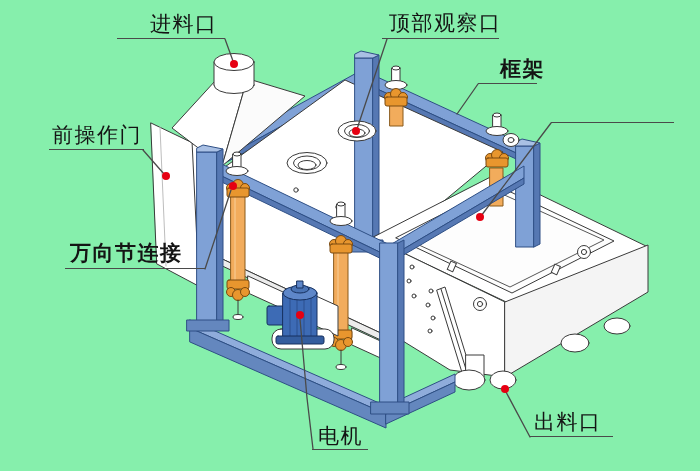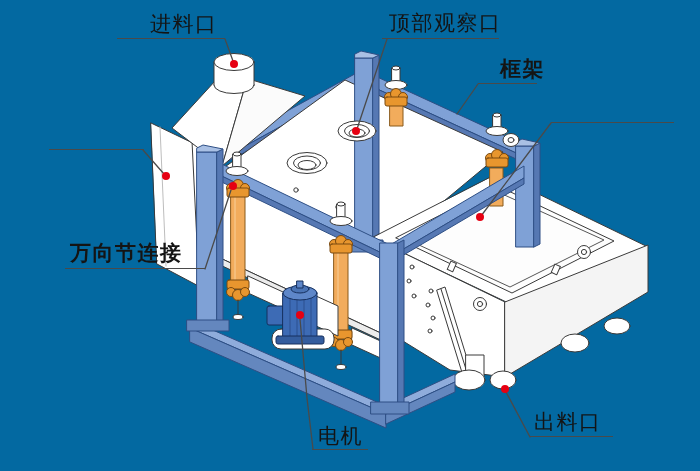--- a/index.html
+++ b/index.html
@@ -1,16 +1,16 @@
 <!DOCTYPE html>
 <html><head>
 <meta charset="utf-8">
 <style>
   html,body{margin:0;padding:0;background:#ffffff;}
-  #stage{position:relative;width:700px;height:471px;background:#0369a1;overflow:hidden;
+  #stage{position:relative;width:700px;height:471px;background:#86efac;overflow:hidden;
          font-family:"Liberation Sans", sans-serif;}
   #art{position:absolute;left:0;top:0;}
   .callout{position:absolute;color:#141414;font-size:21px;line-height:24px;
            letter-spacing:1.5px;white-space:nowrap;font-weight:500;}
   .uline{position:absolute;height:0;border-top:1.6px solid #4a4a4a;}
 </style>
 </head>
 <body>
 
 <div id="stage">
@@ -264,20 +264,21 @@
   <div class="uline" style="left:117px;top:38px;width:108px;"></div>
 
   <div class="callout" style="left:389px;top:11px;font-family:Liberation Serif, serif;">顶部观察口</div>
   <div class="uline" style="left:382px;top:38px;width:117px;"></div>
 
   <div class="callout" style="left:500px;top:57px;font-weight:bold;">框架</div>
   <div class="uline" style="left:478px;top:83px;width:59px;"></div>
 
   <div class="uline" style="left:551px;top:122px;width:123px;"></div>
 
+  <div class="callout" style="left:52px;top:123px;">前操作门</div>
   <div class="uline" style="left:49px;top:149px;width:95px;"></div>
 
   <div class="callout" style="left:70px;top:241px;font-weight:bold;">万向节连接</div>
   <div class="uline" style="left:65px;top:268px;width:140px;"></div>
 
   <div class="callout" style="left:318px;top:424px;">电机</div>
   <div class="uline" style="left:312px;top:449px;width:56px;"></div>
 
   <div class="callout" style="left:534px;top:410px;">出料口</div>
   <div class="uline" style="left:530px;top:436px;width:83px;"></div>

